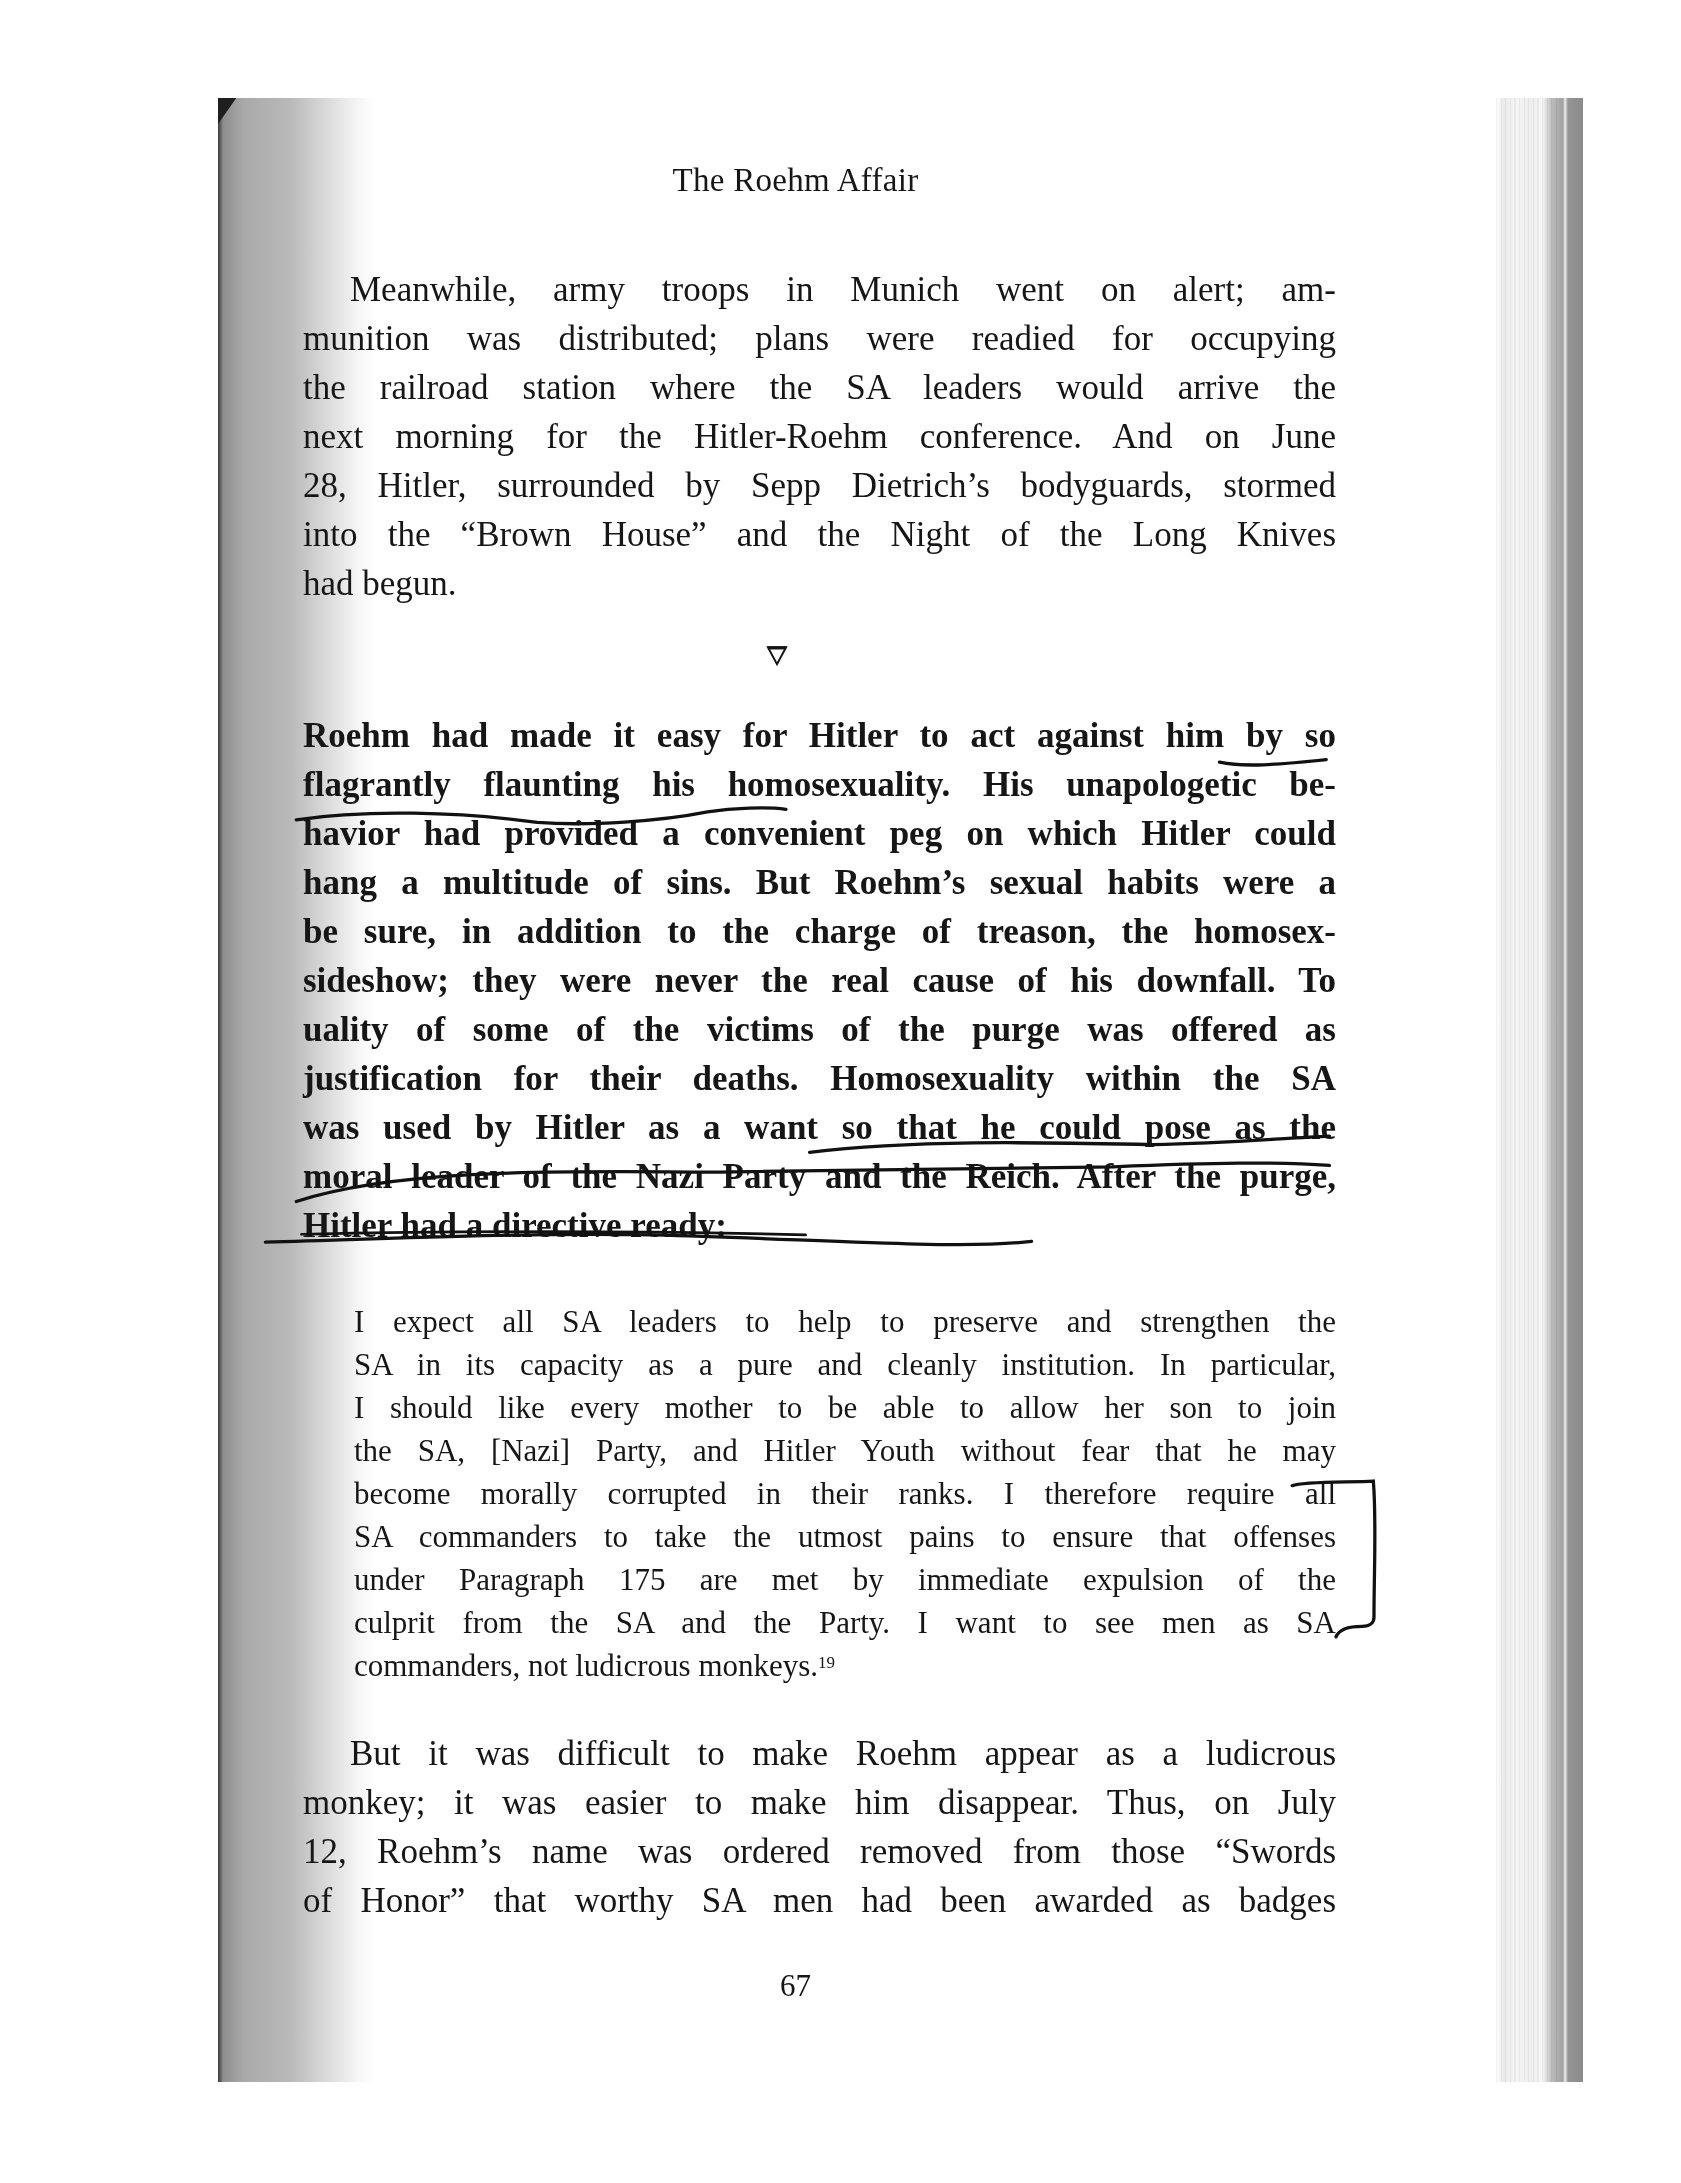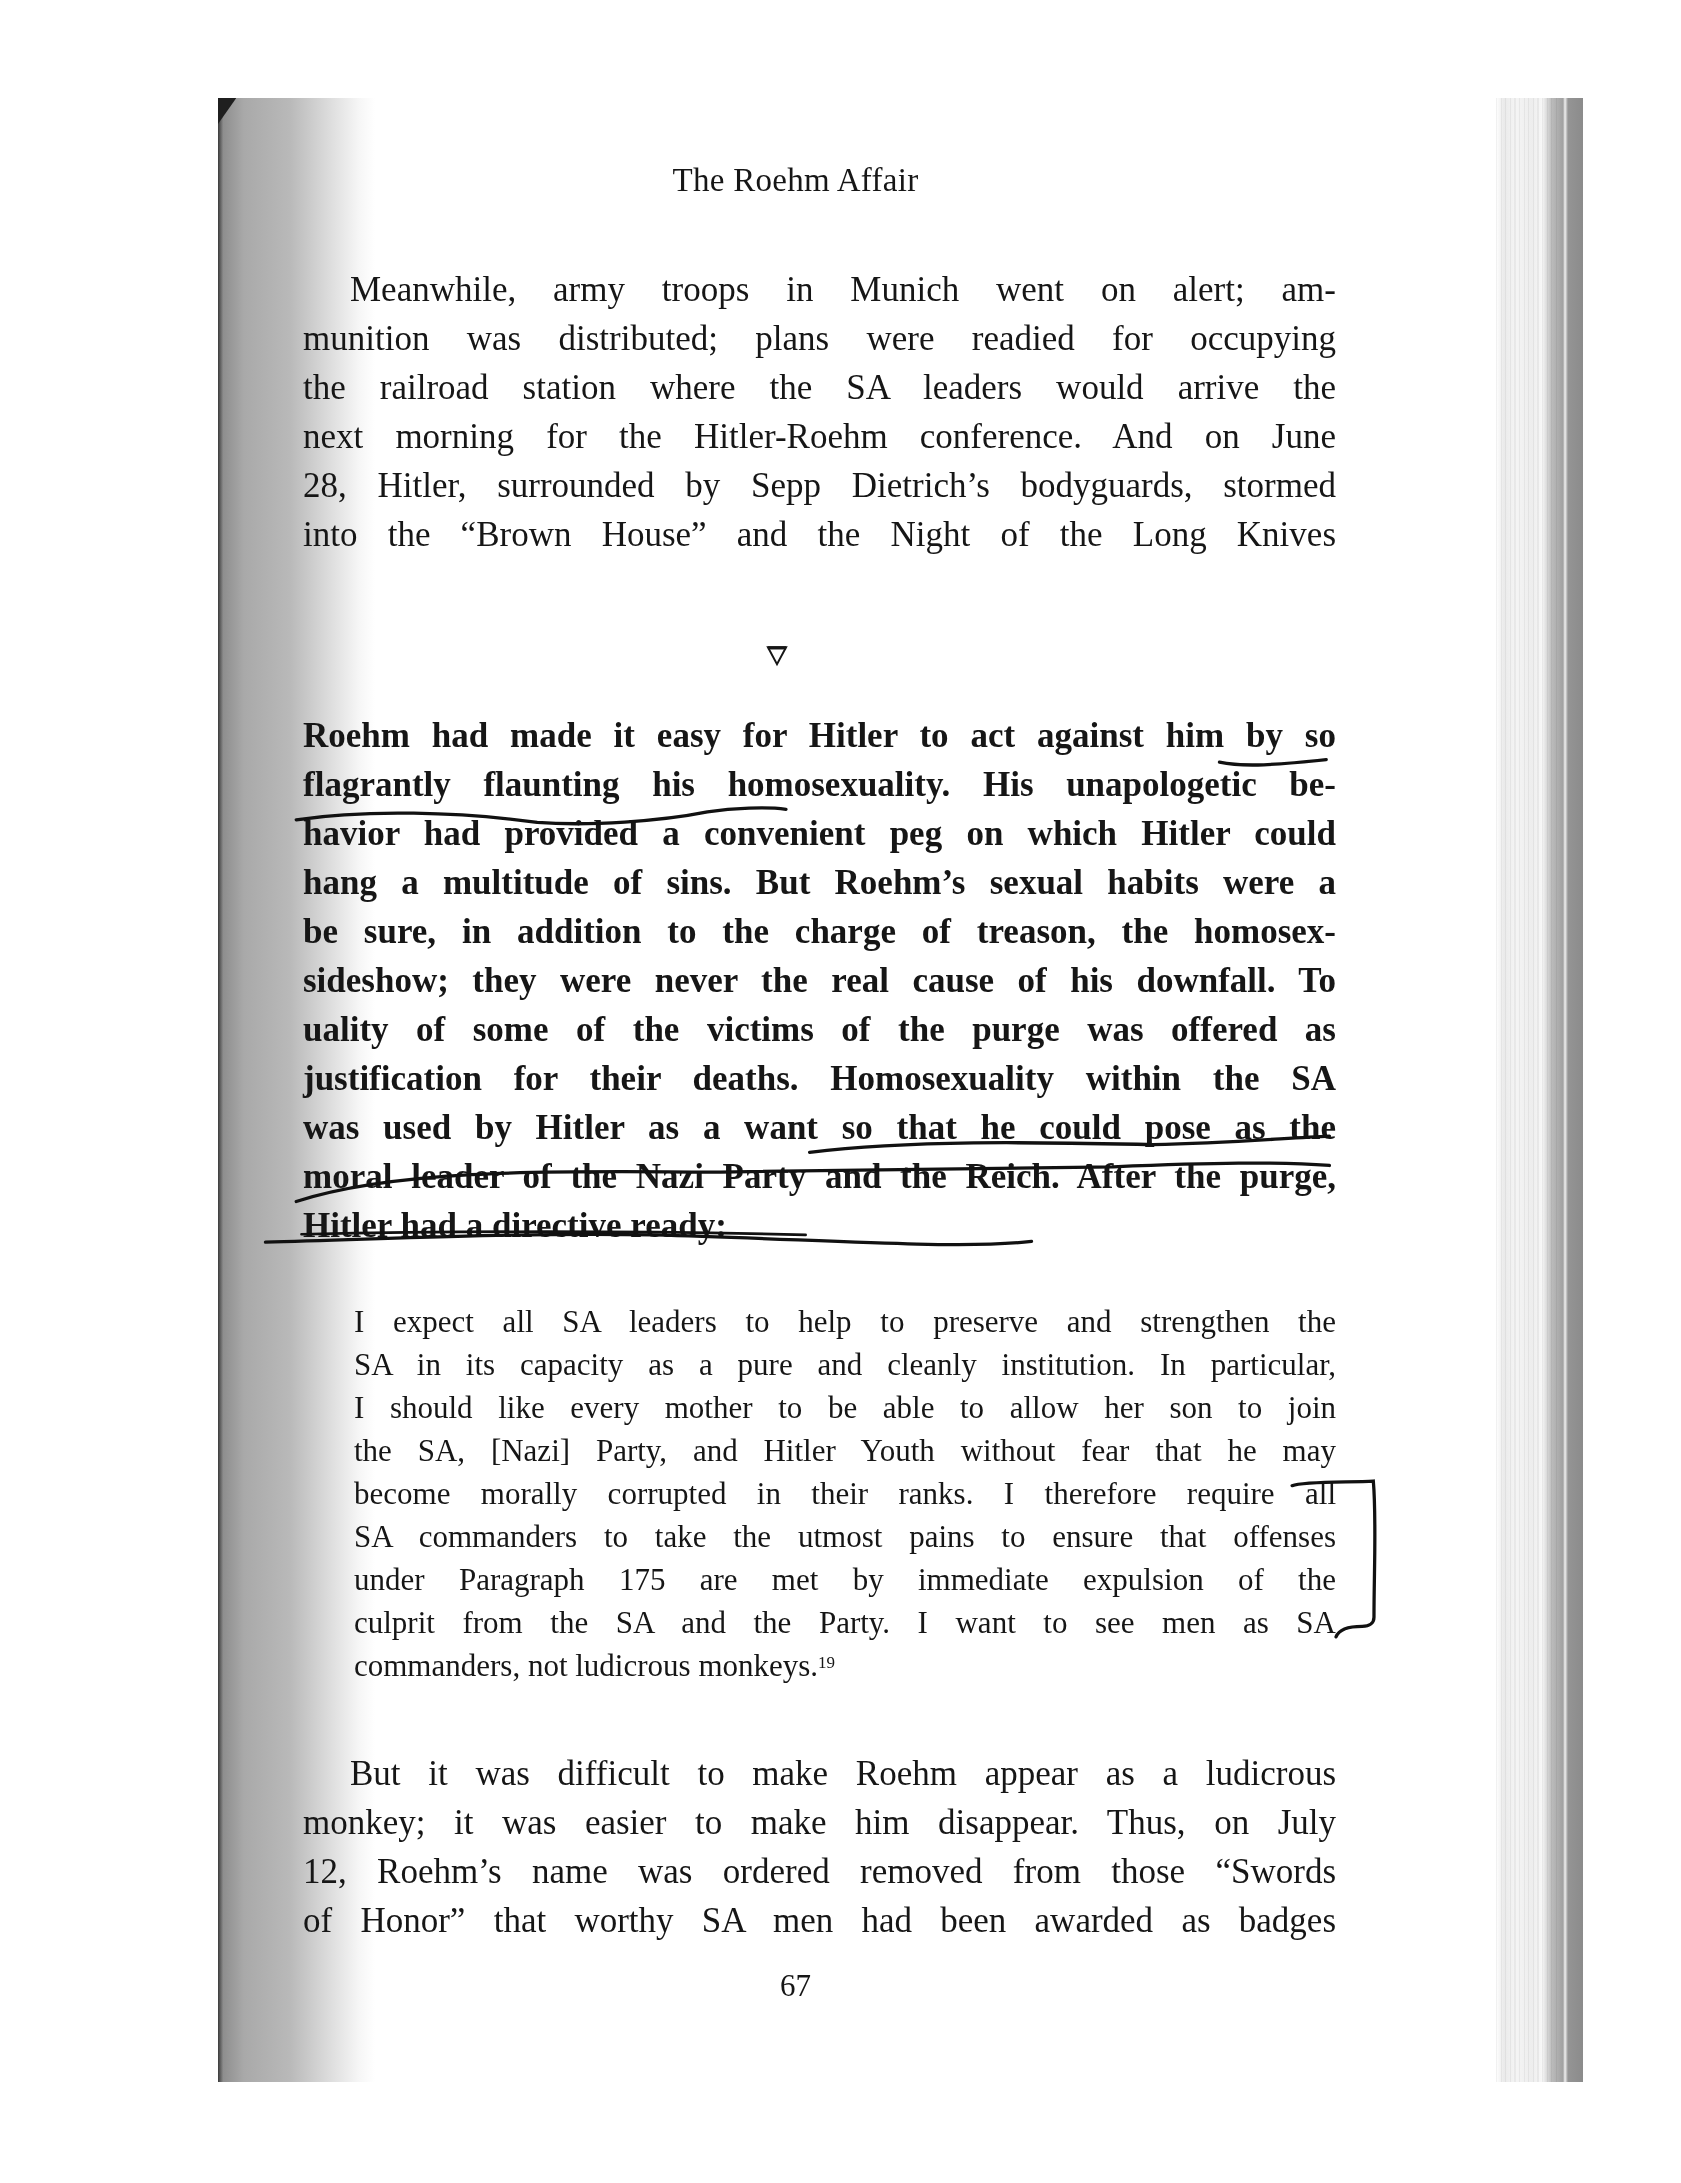--- a/index.html
+++ b/index.html
@@ -11,21 +11,21 @@
   .edge-right { position:absolute; left:1496px; top:98px; width:87px; height:1984px;
     background:linear-gradient(90deg,#ffffff 0px,#e9e9e9 7.9px,#f4f4f4 19.6px,#ececec 36px,#f7f7f7 46px,#b7b7b7 56px,#9c9c9c 67px,#efefef 69px,#8f8f8f 72px,#858585 87px); opacity:.95; }
   .edge-streaks { position:absolute; left:1496px; top:98px; width:62px; height:1984px;
     background:repeating-linear-gradient(90deg, rgba(0,0,0,0.05) 0 1.3px, rgba(0,0,0,0) 1.3px 4.6px); }
   .header { position:absolute; left:218px; width:1155px; top:162px; text-align:center; font-size:33px; letter-spacing:0.3px; }
   .para { position:absolute; left:303px; width:1033px; font-size:35px; line-height:49px; text-align:justify; }
   .para .line { display:block; white-space:nowrap; text-align-last:justify; text-align:justify; }
   .para .line.last { text-align-last:left; }
   .p1 { top:265px; }
   .p2 { top:711px;font-weight:bold; }
-  .p3 { top:1729px;margin-top:20px; }
+  .p3 { top:1729px; }
   .quote { position:absolute; left:354px; width:982px; top:1300px; font-size:31px; line-height:43px; }
   .quote .line { display:block; white-space:nowrap; text-align:justify; text-align-last:justify; }
   .quote .line.last { text-align-last:left; }
   .indent { padding-left:47px; }
   .divider { position:absolute; left:764px; top:642px; width:26px; height:26px; }
   .pagenum { position:absolute; left:218px; width:1155px; top:1968px; text-align:center; font-size:31px; }
   sup { font-size:17px; vertical-align:top; position:relative; top:-2.6px; }
   .ink { position:absolute; left:0; top:0; width:1682px; height:2183px; pointer-events:none; }
 </style>
 </head>
@@ -39,20 +39,21 @@
 
 <div class="header">The Roehm Affair</div>
 
 <div class="para p1">
   <span class="line indent">Meanwhile, army troops in Munich went on alert; am-</span>
   <span class="line">munition was distributed; plans were readied for occupying</span>
   <span class="line">the railroad station where the SA leaders would arrive the</span>
   <span class="line">next morning for the Hitler-Roehm conference. And on June</span>
   <span class="line">28, Hitler, surrounded by Sepp Dietrich’s bodyguards, stormed</span>
   <span class="line">into the “Brown House” and the Night of the Long Knives</span>
+  <span class="line last">had begun.</span>
 </div>
 
 <svg class="divider" viewBox="0 0 40 40">
   <polygon points="6,8 34,8 20,34" fill="none" stroke="#161616" stroke-width="3"></polygon>
   <line x1="6" y1="9" x2="34" y2="9" stroke="#161616" stroke-width="5"></line>
 </svg>
 
 <div class="para p2">
   <span class="line">Roehm had made it easy for Hitler to act against him by so</span>
   <span class="line">flagrantly flaunting his homosexuality. His unapologetic be-</span>

